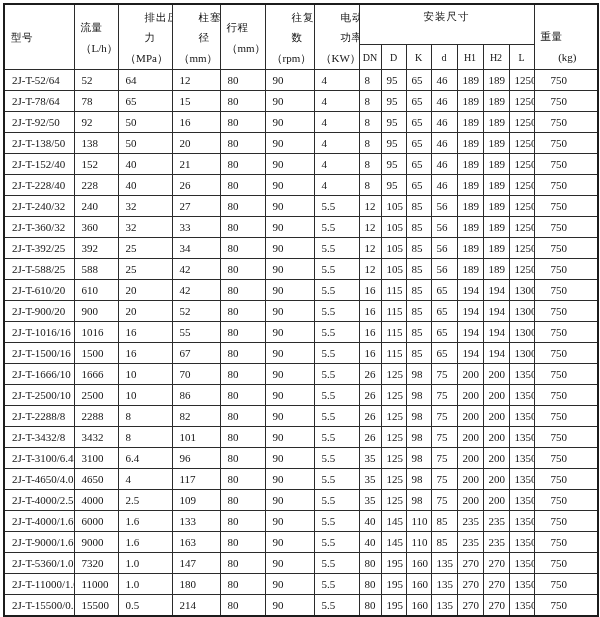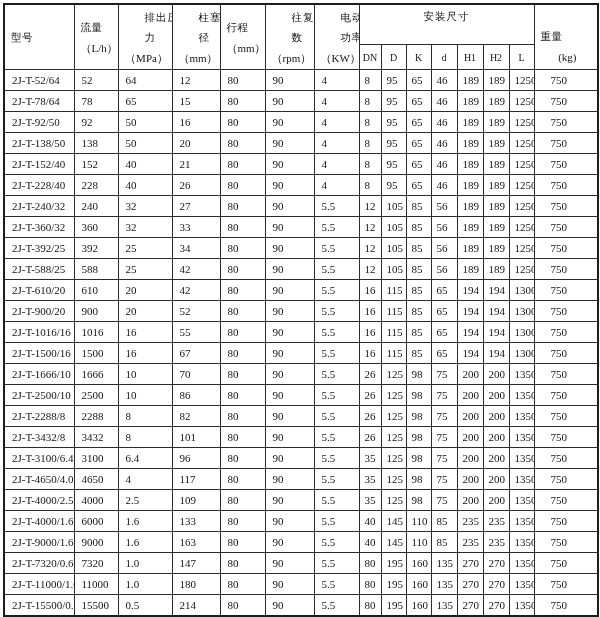--- a/index.html
+++ b/index.html
@@ -498,21 +498,21 @@
           <td class="c-dn">40</td>
           <td class="c-d_big">145</td>
           <td class="c-k">110</td>
           <td class="c-d_small">85</td>
           <td class="c-h1">235</td>
           <td class="c-h2">235</td>
           <td class="c-l">1350</td>
           <td class="c-weight">750</td>
         </tr>
         <tr>
-          <td class="c-model">2J-T-7320/0.6</td>
+          <td class="c-model">2J-T-5360/1.0</td>
           <td class="c-flow">7320</td>
           <td class="c-pressure">1.0</td>
           <td class="c-plunger">147</td>
           <td class="c-stroke">80</td>
           <td class="c-recip">90</td>
           <td class="c-power">5.5</td>
           <td class="c-dn">80</td>
           <td class="c-d_big">195</td>
           <td class="c-k">160</td>
           <td class="c-d_small">135</td>

